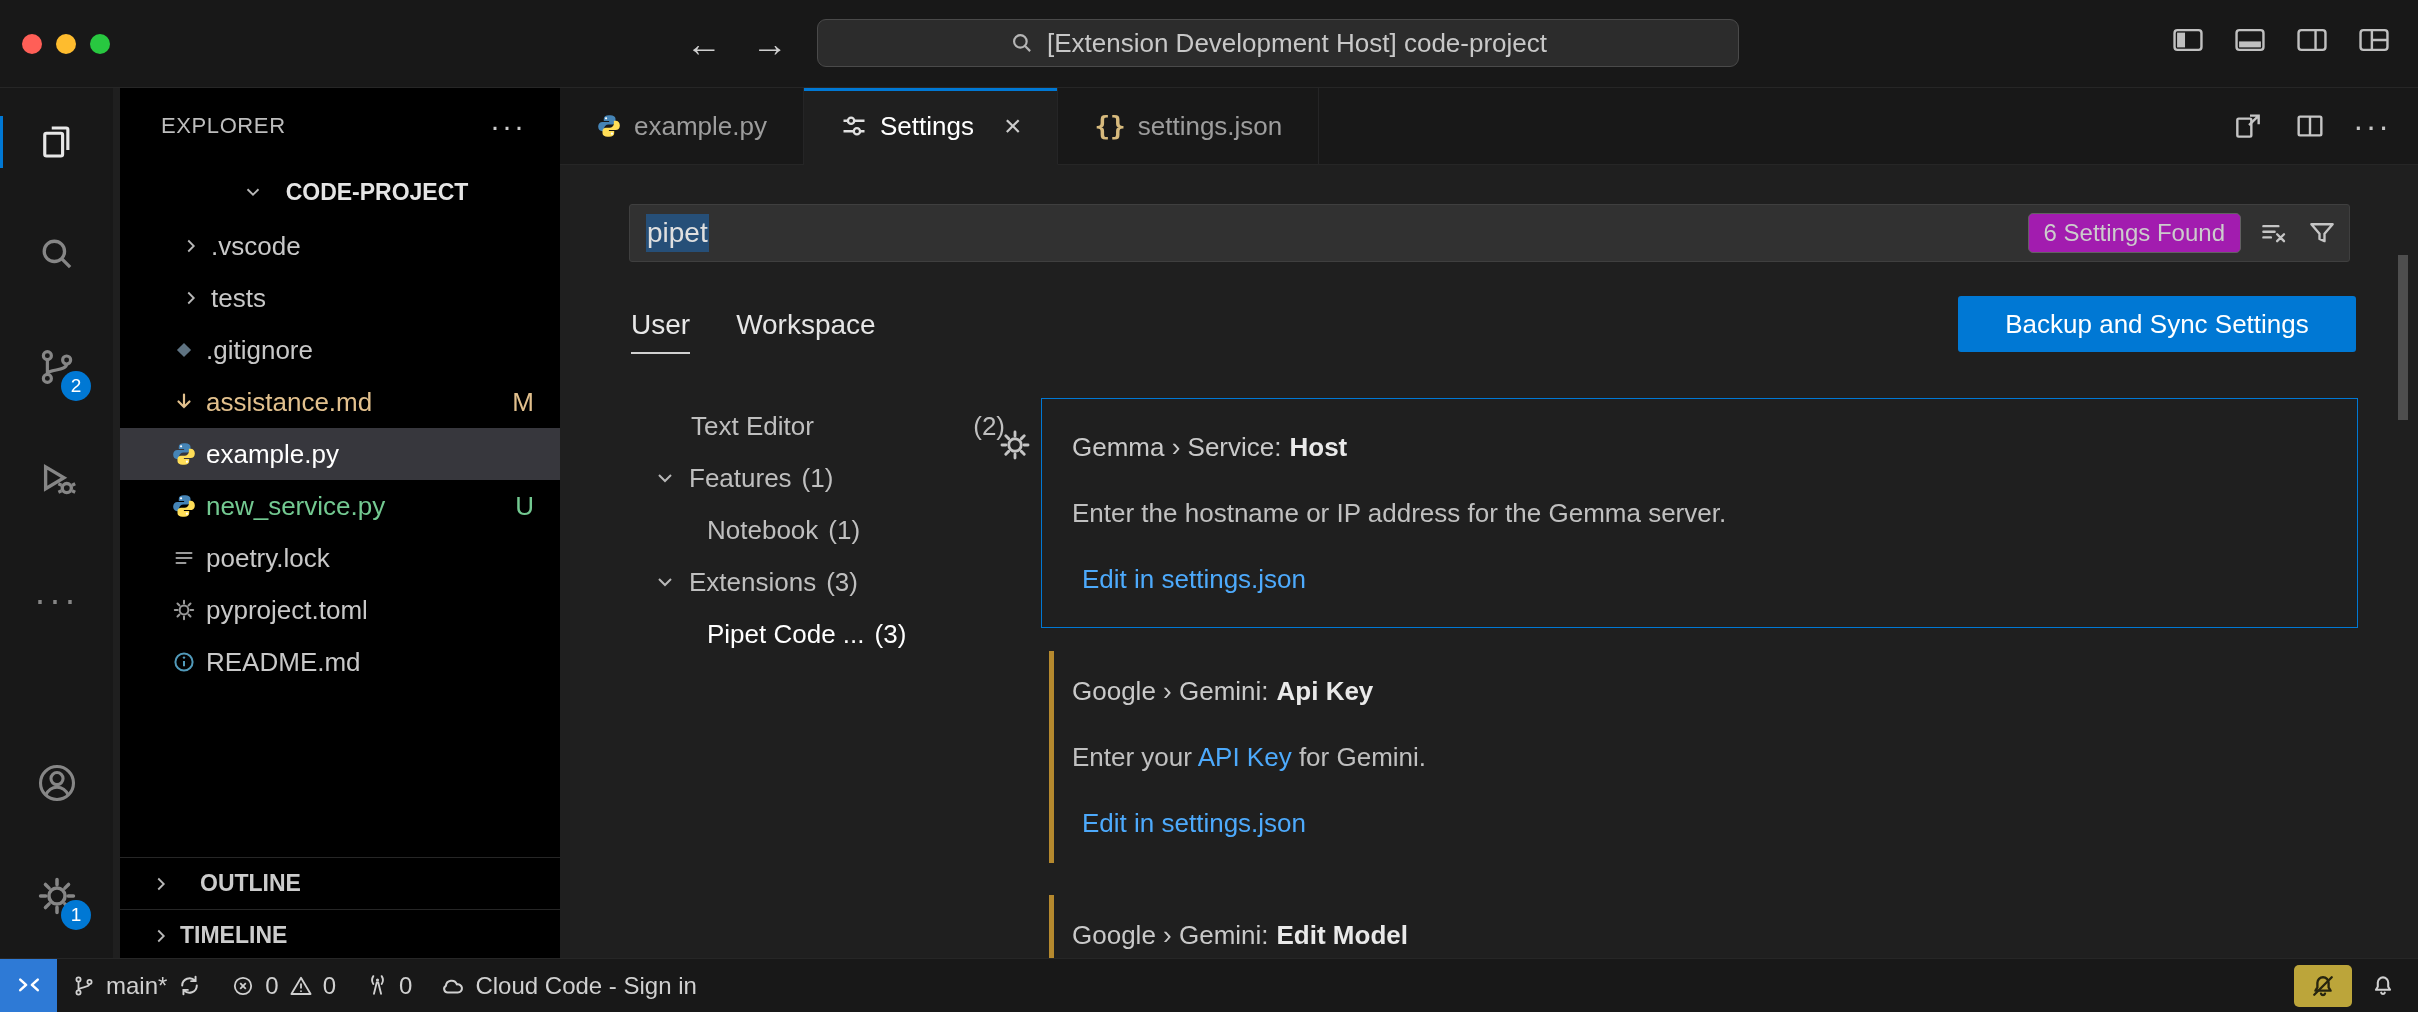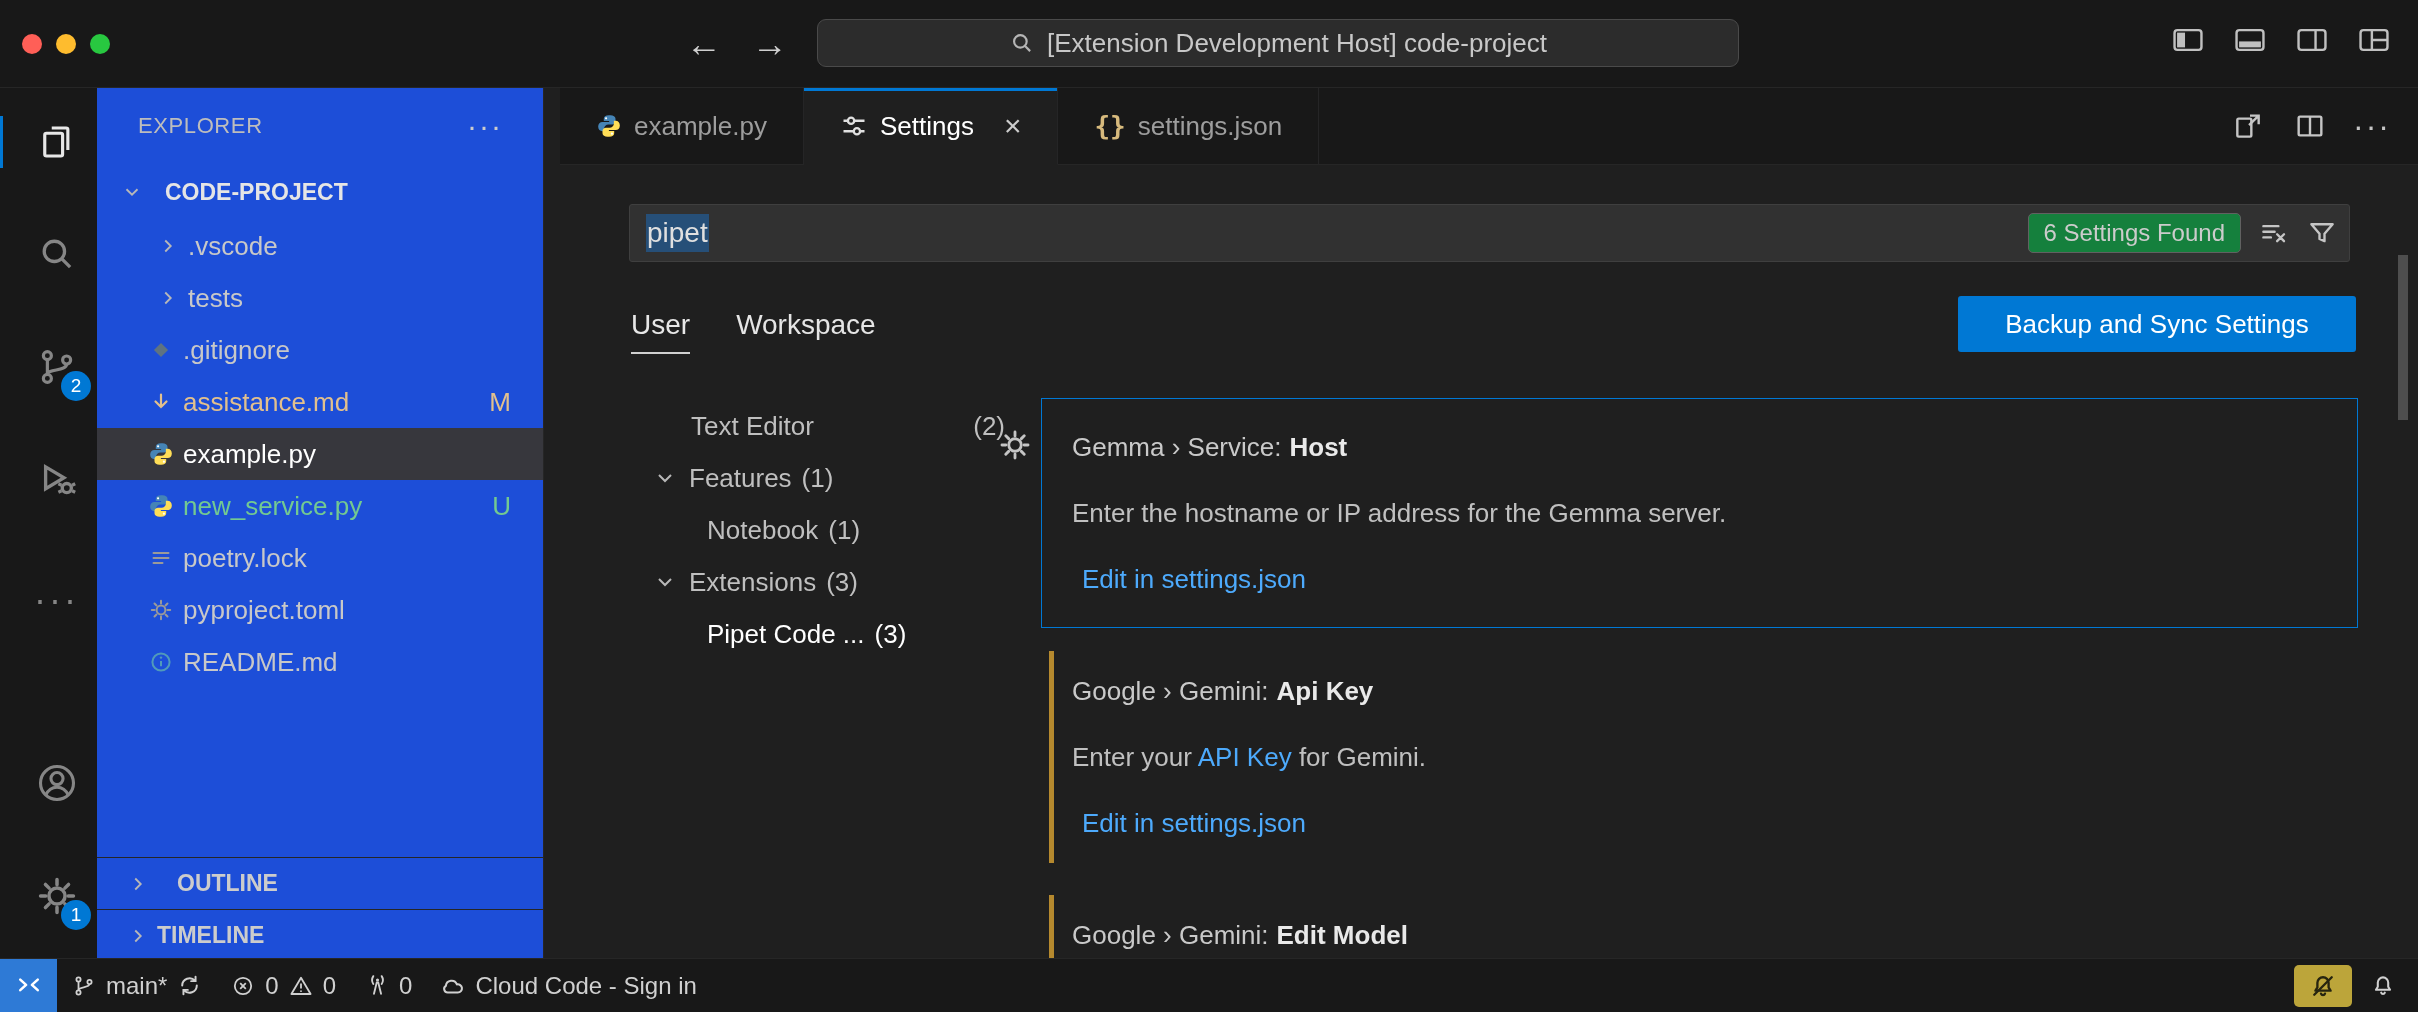--- a/index.html
+++ b/index.html
@@ -29,27 +29,27 @@
   .ab-item { position:absolute; left:0; width:113px; height:56px; display:flex;
              align-items:center; justify-content:center; color:#868686; }
   .ab-item.active { color:#e7e7e7; }
   .ab-item.active::before { content:""; position:absolute; left:0; top:2px; width:3px; height:52px;
                             background:var(--accent-blue,#0078d4); }
   .ab-badge { position:absolute; right:22px; top:32px; min-width:30px; height:30px; border-radius:15px;
               background:var(--badge-blue,#0078d4); color:#fff; font-size:19px;
               display:flex; align-items:center; justify-content:center; }
 
   
-  #sidebar { position:absolute; left:97px; top:88px; width:447px; height:870px;
-             background:#1d4ed8; border-right:1px solid #262626; }
+  #sidebar { position:absolute; left:120px; top:88px; width:447px; height:870px;
+             background:#000000; border-right:1px solid #262626; }
   #sb-header { height:76px; display:flex; align-items:center; padding:0 40px 0 41px; }
   #sb-title { font-size:22px; letter-spacing:.6px; color:#bdbdbd; }
   #sb-more { margin-left:auto; font-size:30px; color:#cccccc; letter-spacing:2px; }
   #project-row { height:56px; display:flex; align-items:center; padding-left:24px; gap:22px;
-                 font-weight:bold; font-size:23px; color:#e5e5e5; }
+                 font-weight:bold; font-size:23px; color:#e5e5e5;justify-content:center; }
   .tree-row { height:52px; display:flex; align-items:center; font-size:26px; color:#c8c8c8; }
   .tree-row.folder { padding-left:60px; gap:9px; }
   .tree-row.file { padding-left:50px; gap:8px; }
   .tree-row.selected { background:#37373d; color:#ffffff; }
   .tree-row .gitbadge { margin-left:auto; margin-right:32px; font-size:26px; }
   .row-modified { color:var(--git-modified,#e2c08d); }
   .row-untracked { color:var(--git-untracked,#73c991); }
   .ficon { width:28px; height:28px; display:flex; align-items:center; justify-content:center; flex:0 0 28px; }
   .chev { width:22px; height:22px; color:#b8b8b8; flex:0 0 22px; }
   .sb-section { position:absolute; left:0; width:447px; height:52px; border-top:1px solid #262626;
@@ -71,21 +71,21 @@
                 justify-content:flex-end; gap:30px; padding-right:30px; color:#c5c5c5; }
   .ta-btn { width:32px; height:32px; display:flex; align-items:center; justify-content:center; }
 
   
   #settings-root { position:absolute; left:0; top:77px; width:1858px; height:793px; overflow:hidden; }
   #settings-search { position:absolute; left:69px; top:39px; width:1721px; height:58px;
                      background:#313131; border:1px solid #3f3f3f; border-radius:3px;
                      display:flex; align-items:center; padding-left:16px; font-size:28px; color:#e0e0e0; }
   #search-selection { background:var(--selection-blue,#264f78); padding:3px 1px; }
   #search-controls { position:absolute; right:12px; top:0; height:56px; display:flex; align-items:center; gap:18px; }
-  #results-badge { border:1px solid #616161; background:#15803d; border-radius:5px;
+  #results-badge { border:1px solid #616161; background:#a21caf; border-radius:5px;
                    padding:5px 15px; font-size:24px; color:#cccccc; white-space:nowrap; }
   .sc-icon { width:30px; height:30px; color:#c5c5c5; }
   #scope-row { position:absolute; left:71px; top:133px; height:54px; display:flex; gap:46px; font-size:28px; }
   #scope-user { color:#e7e7e7; position:relative; display:flex; align-items:center; }
   #scope-user::after { content:""; position:absolute; left:0; right:0; bottom:-2px; height:2px; background:#d0d0d0; }
   #scope-workspace { color:#e5e5e5; display:flex; align-items:center; }
   #sync-button { position:absolute; left:1398px; top:131px; width:398px; height:56px;
                  background:var(--accent-blue,#0078d4); color:#ffffff; font-size:26px; border-radius:3px;
                  display:flex; align-items:center; justify-content:center; }
   #toc { position:absolute; left:65px; top:235px; width:380px; }

